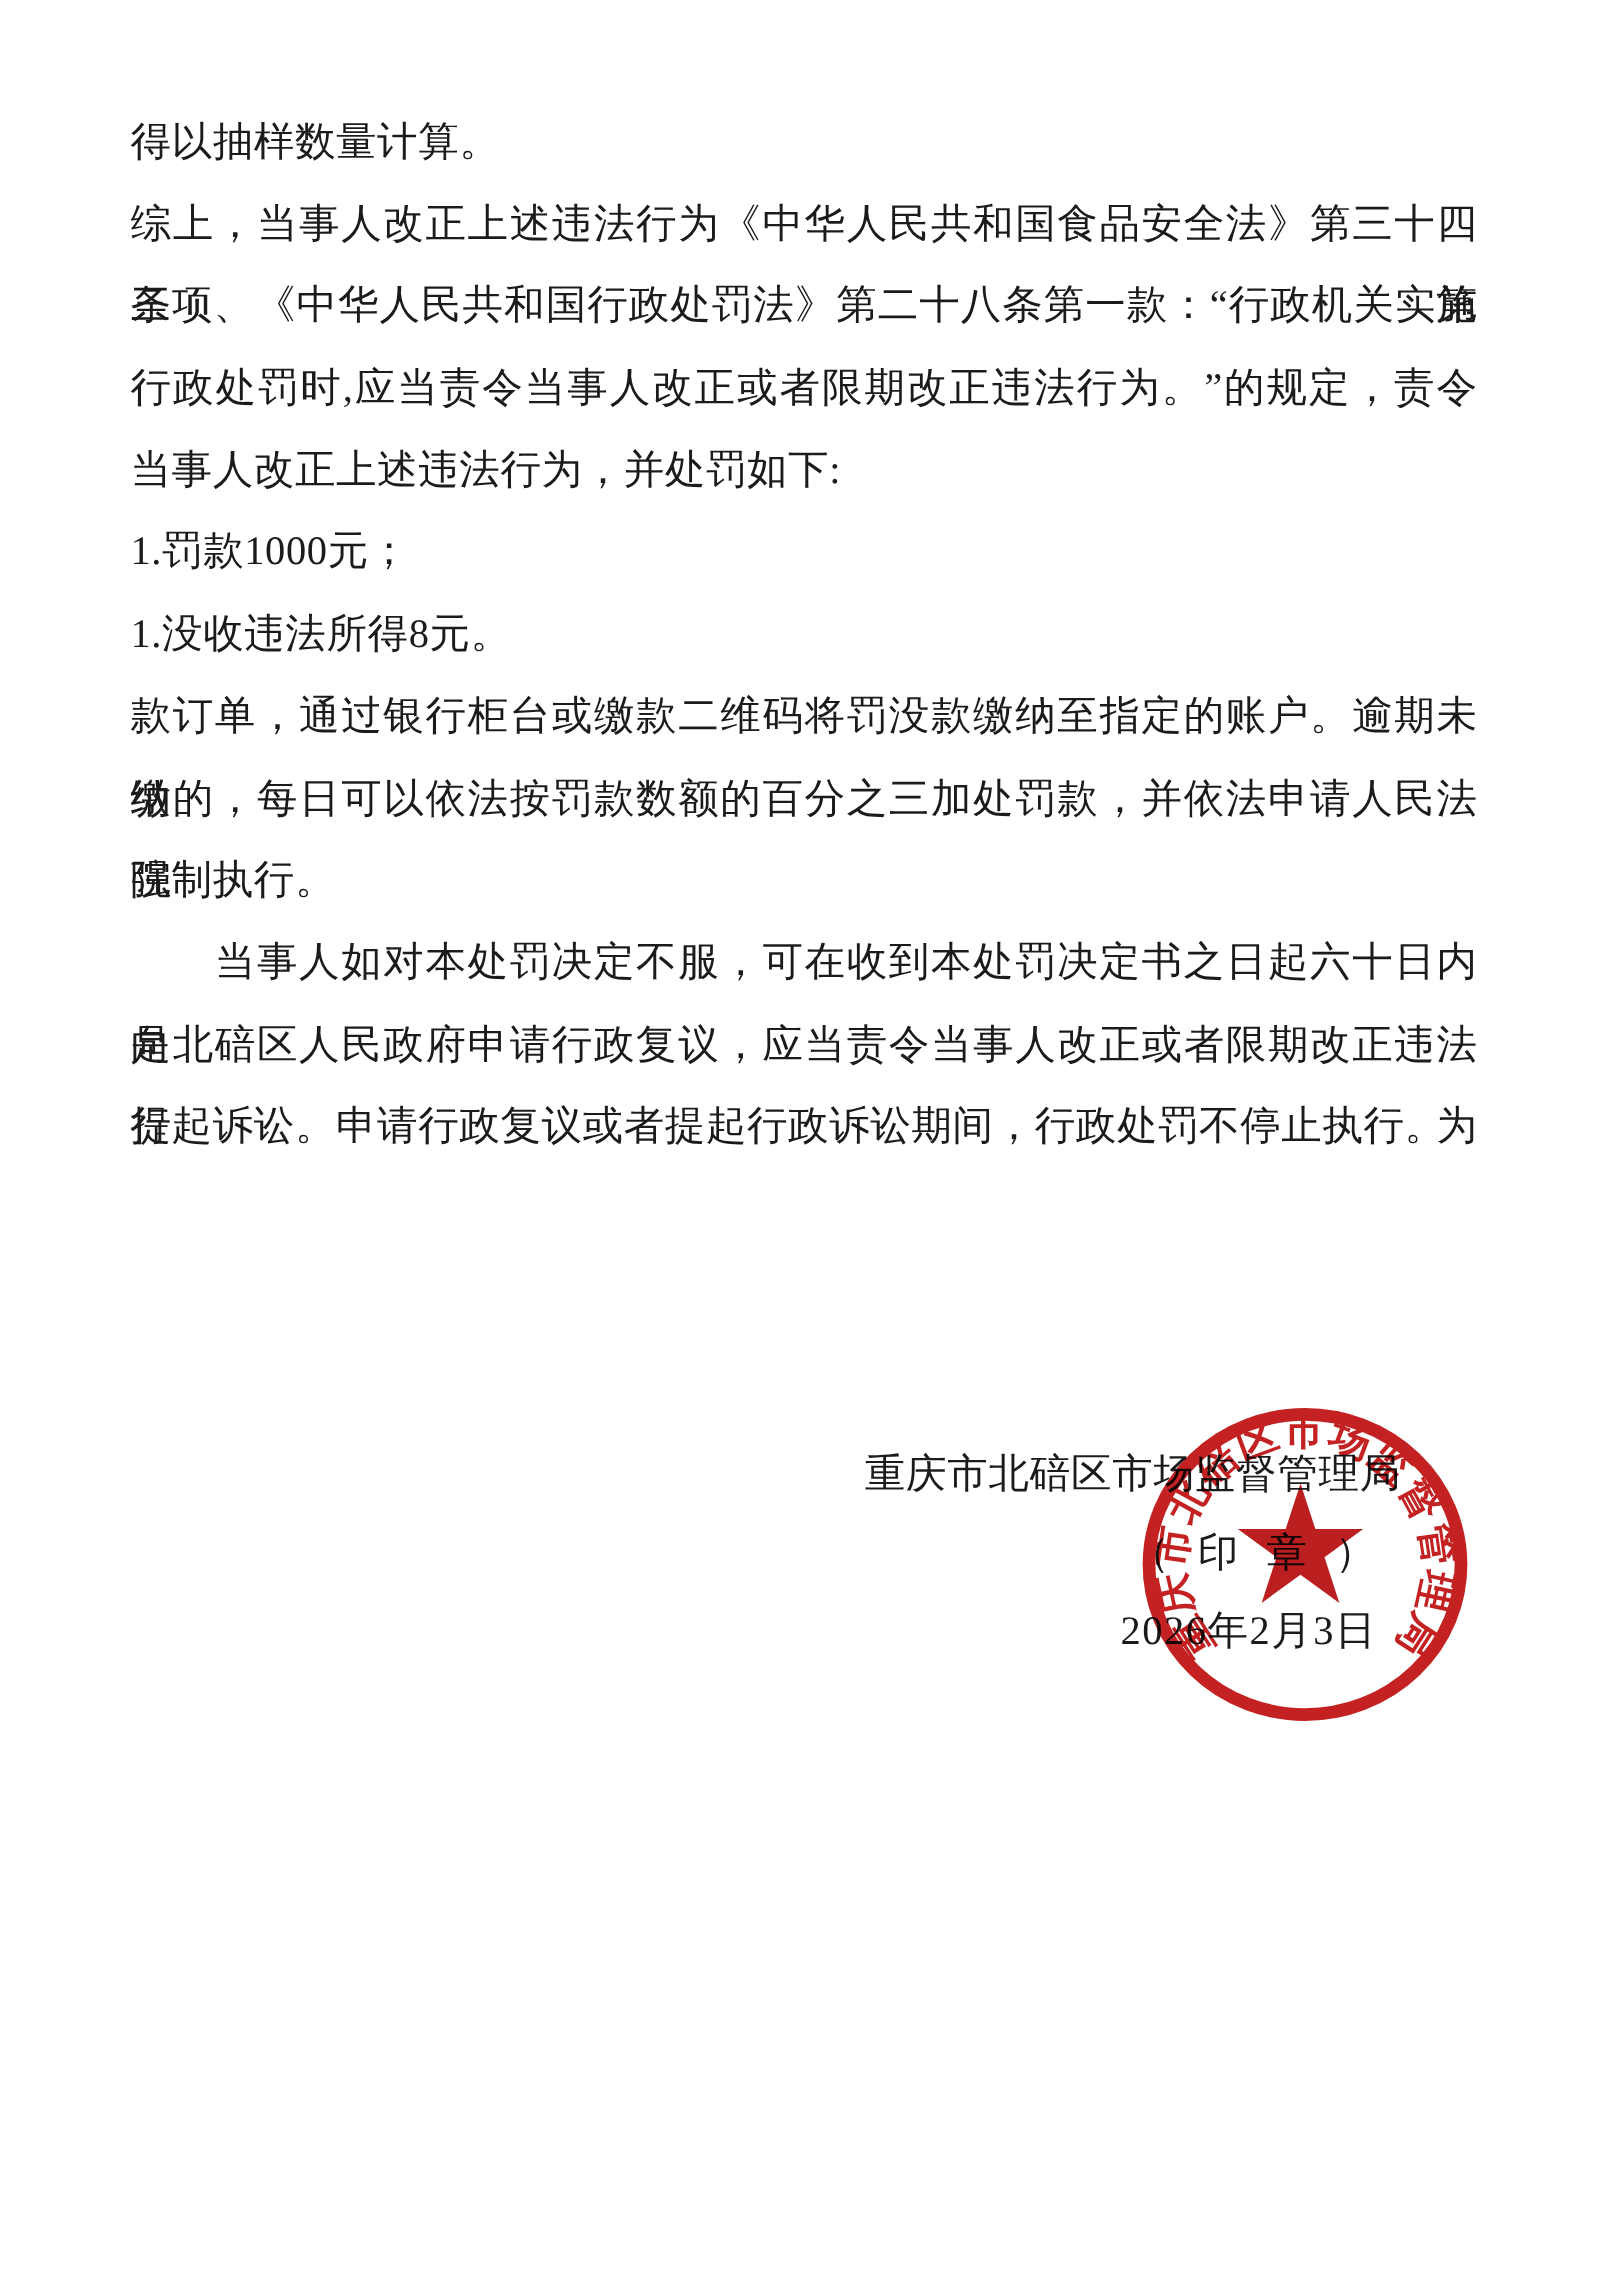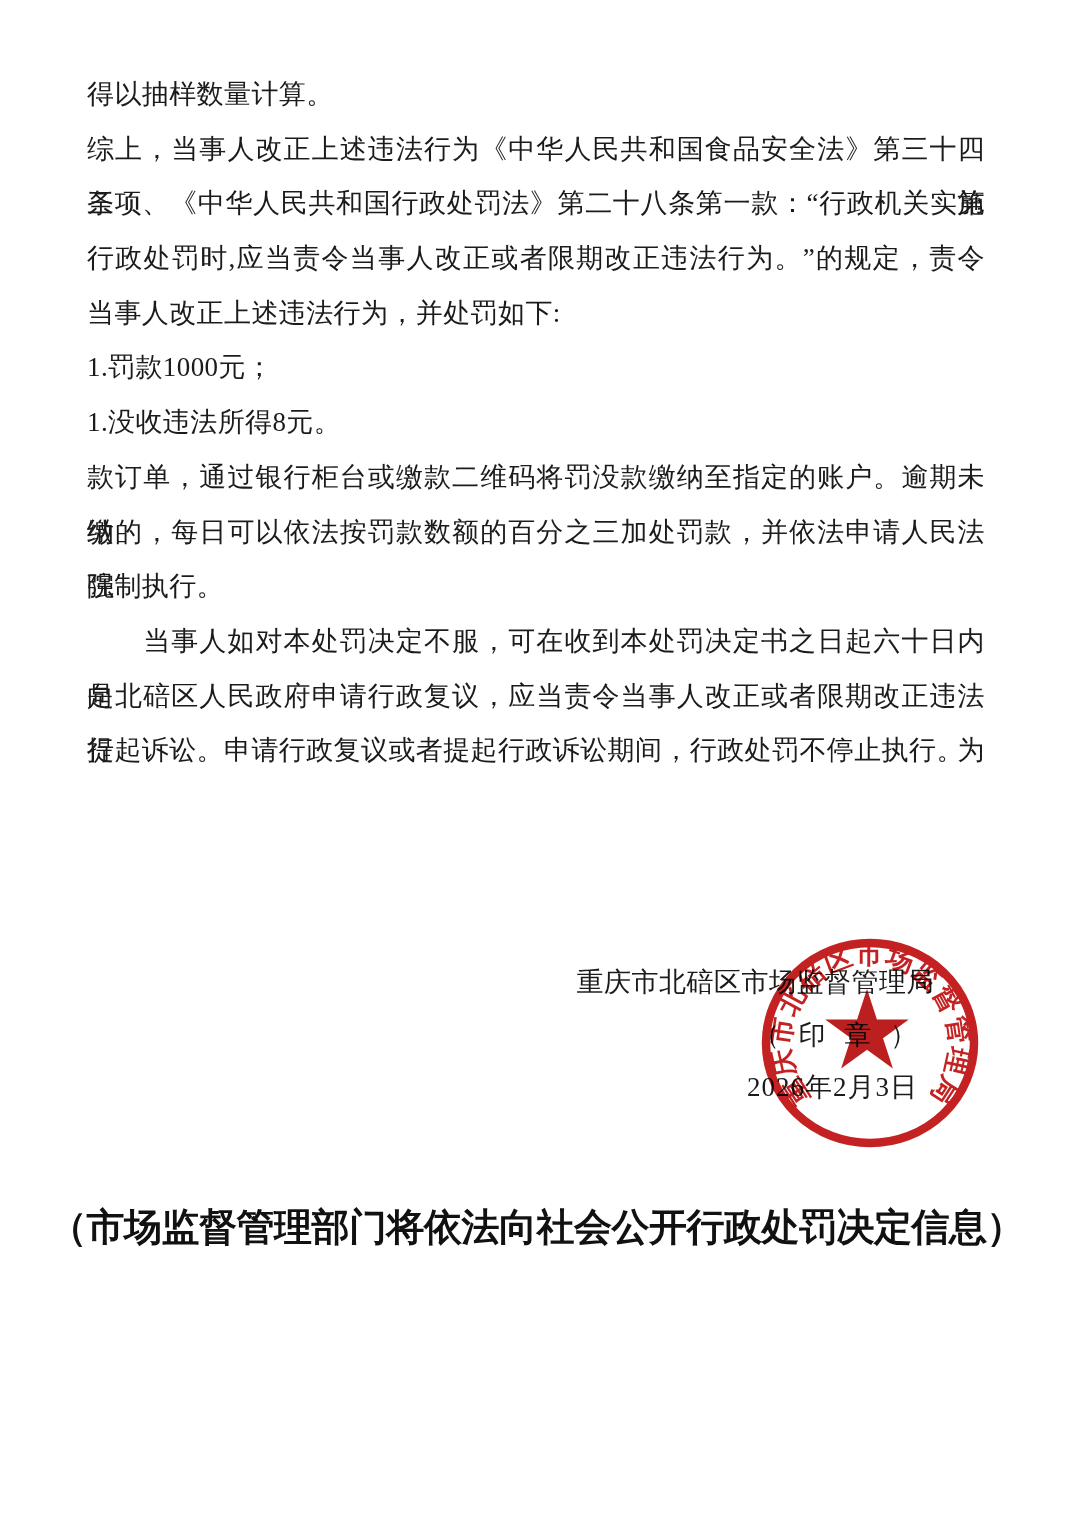--- a/index.html
+++ b/index.html
@@ -96,15 +96,14 @@
     <svg width="232" height="232" viewBox="0 0 232 232" xmlns="http://www.w3.org/2000/svg">
       <ellipse id="seal-ring" cx="116" cy="116" rx="104" ry="100" fill="none" stroke="#c11616" stroke-width="8.5"></ellipse>
       <polygon id="seal-star" points="113,62 122.9,92.4 154.8,92.4 129,111.2 138.9,141.6 113,122.8 87.1,141.6 97,111.2 71.2,92.4 103.1,92.4" fill="#b81212"></polygon>
       <path id="sealArc" d="M 54.7,167.4 A 80,80 0 1 1 177.3,167.4" fill="none" stroke="none"></path>
       <text font-size="27" font-weight="bold" letter-spacing="1.5" font-family="Liberation Serif, DejaVu Serif, serif" fill="#c11616">
         <textPath id="seal-textpath" href="#sealArc" startOffset="50%" text-anchor="middle">重庆市北碚区市场监督管理局</textPath>
       </text>
     </svg>
   </div>
 
-  <div class="footer-notice">（市场监督管理部门将依法向社会公开行政处罚决定信息）</div>
 
 </div>
 
 </body></html>

